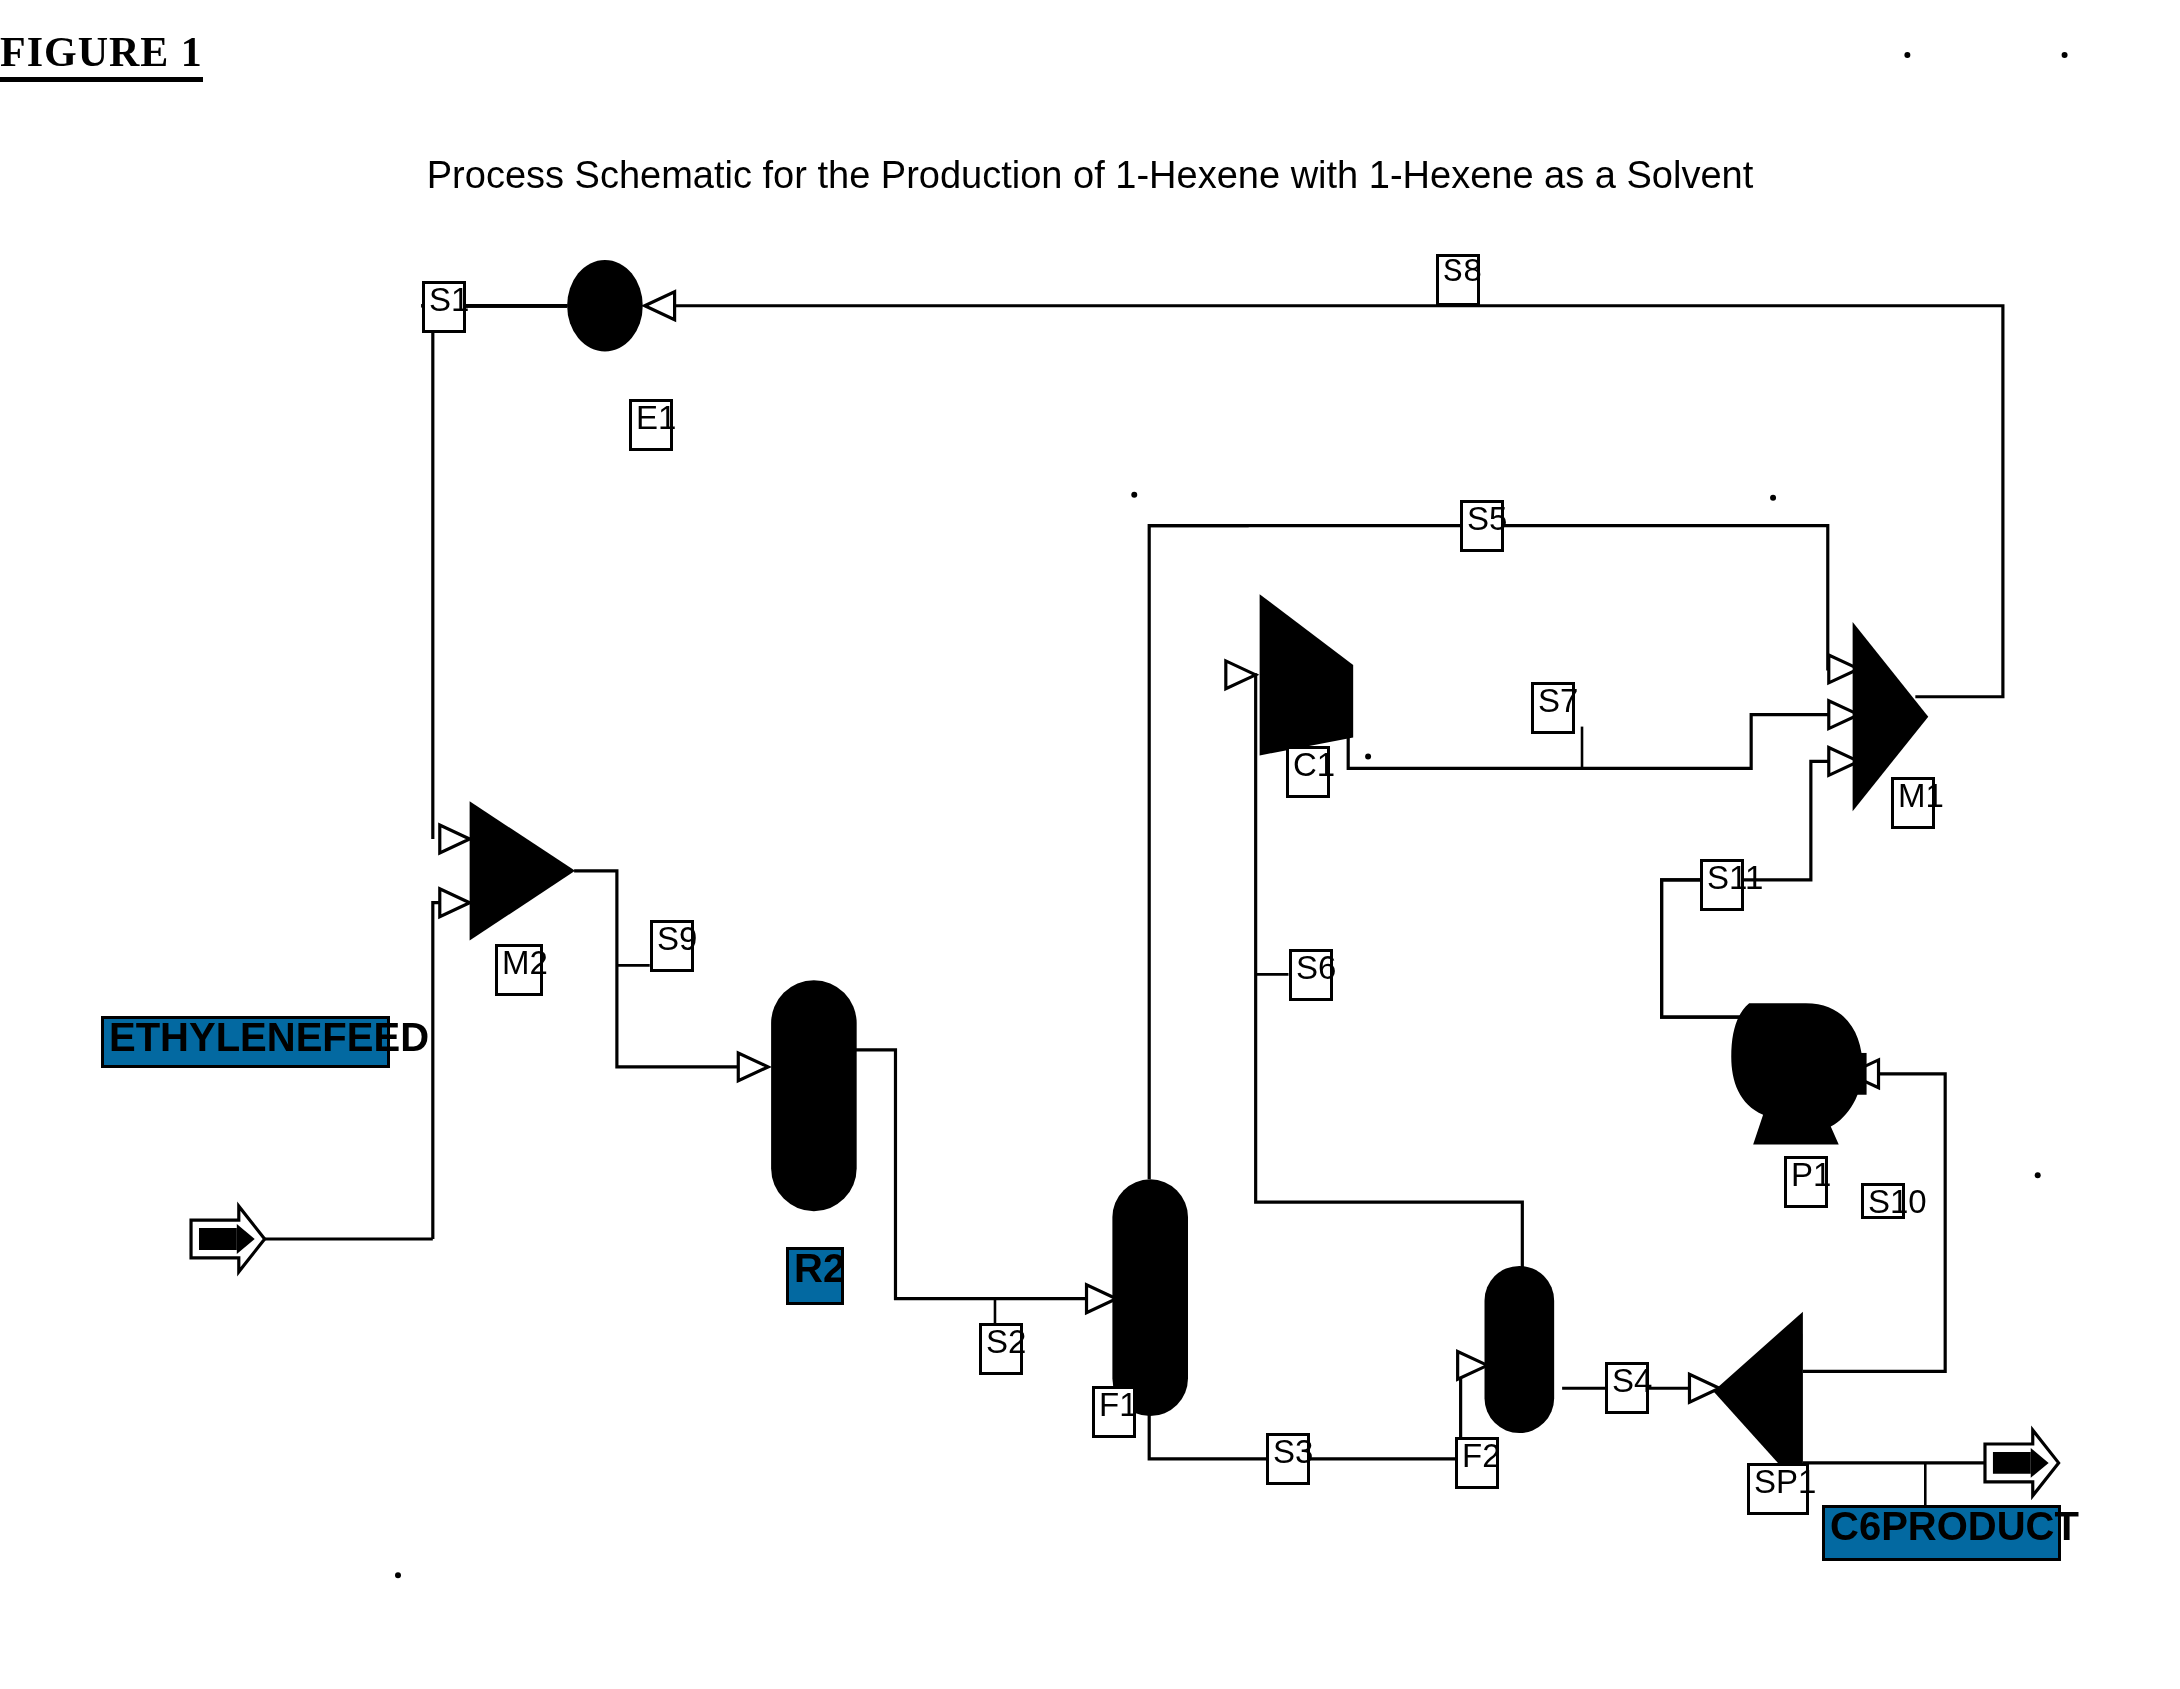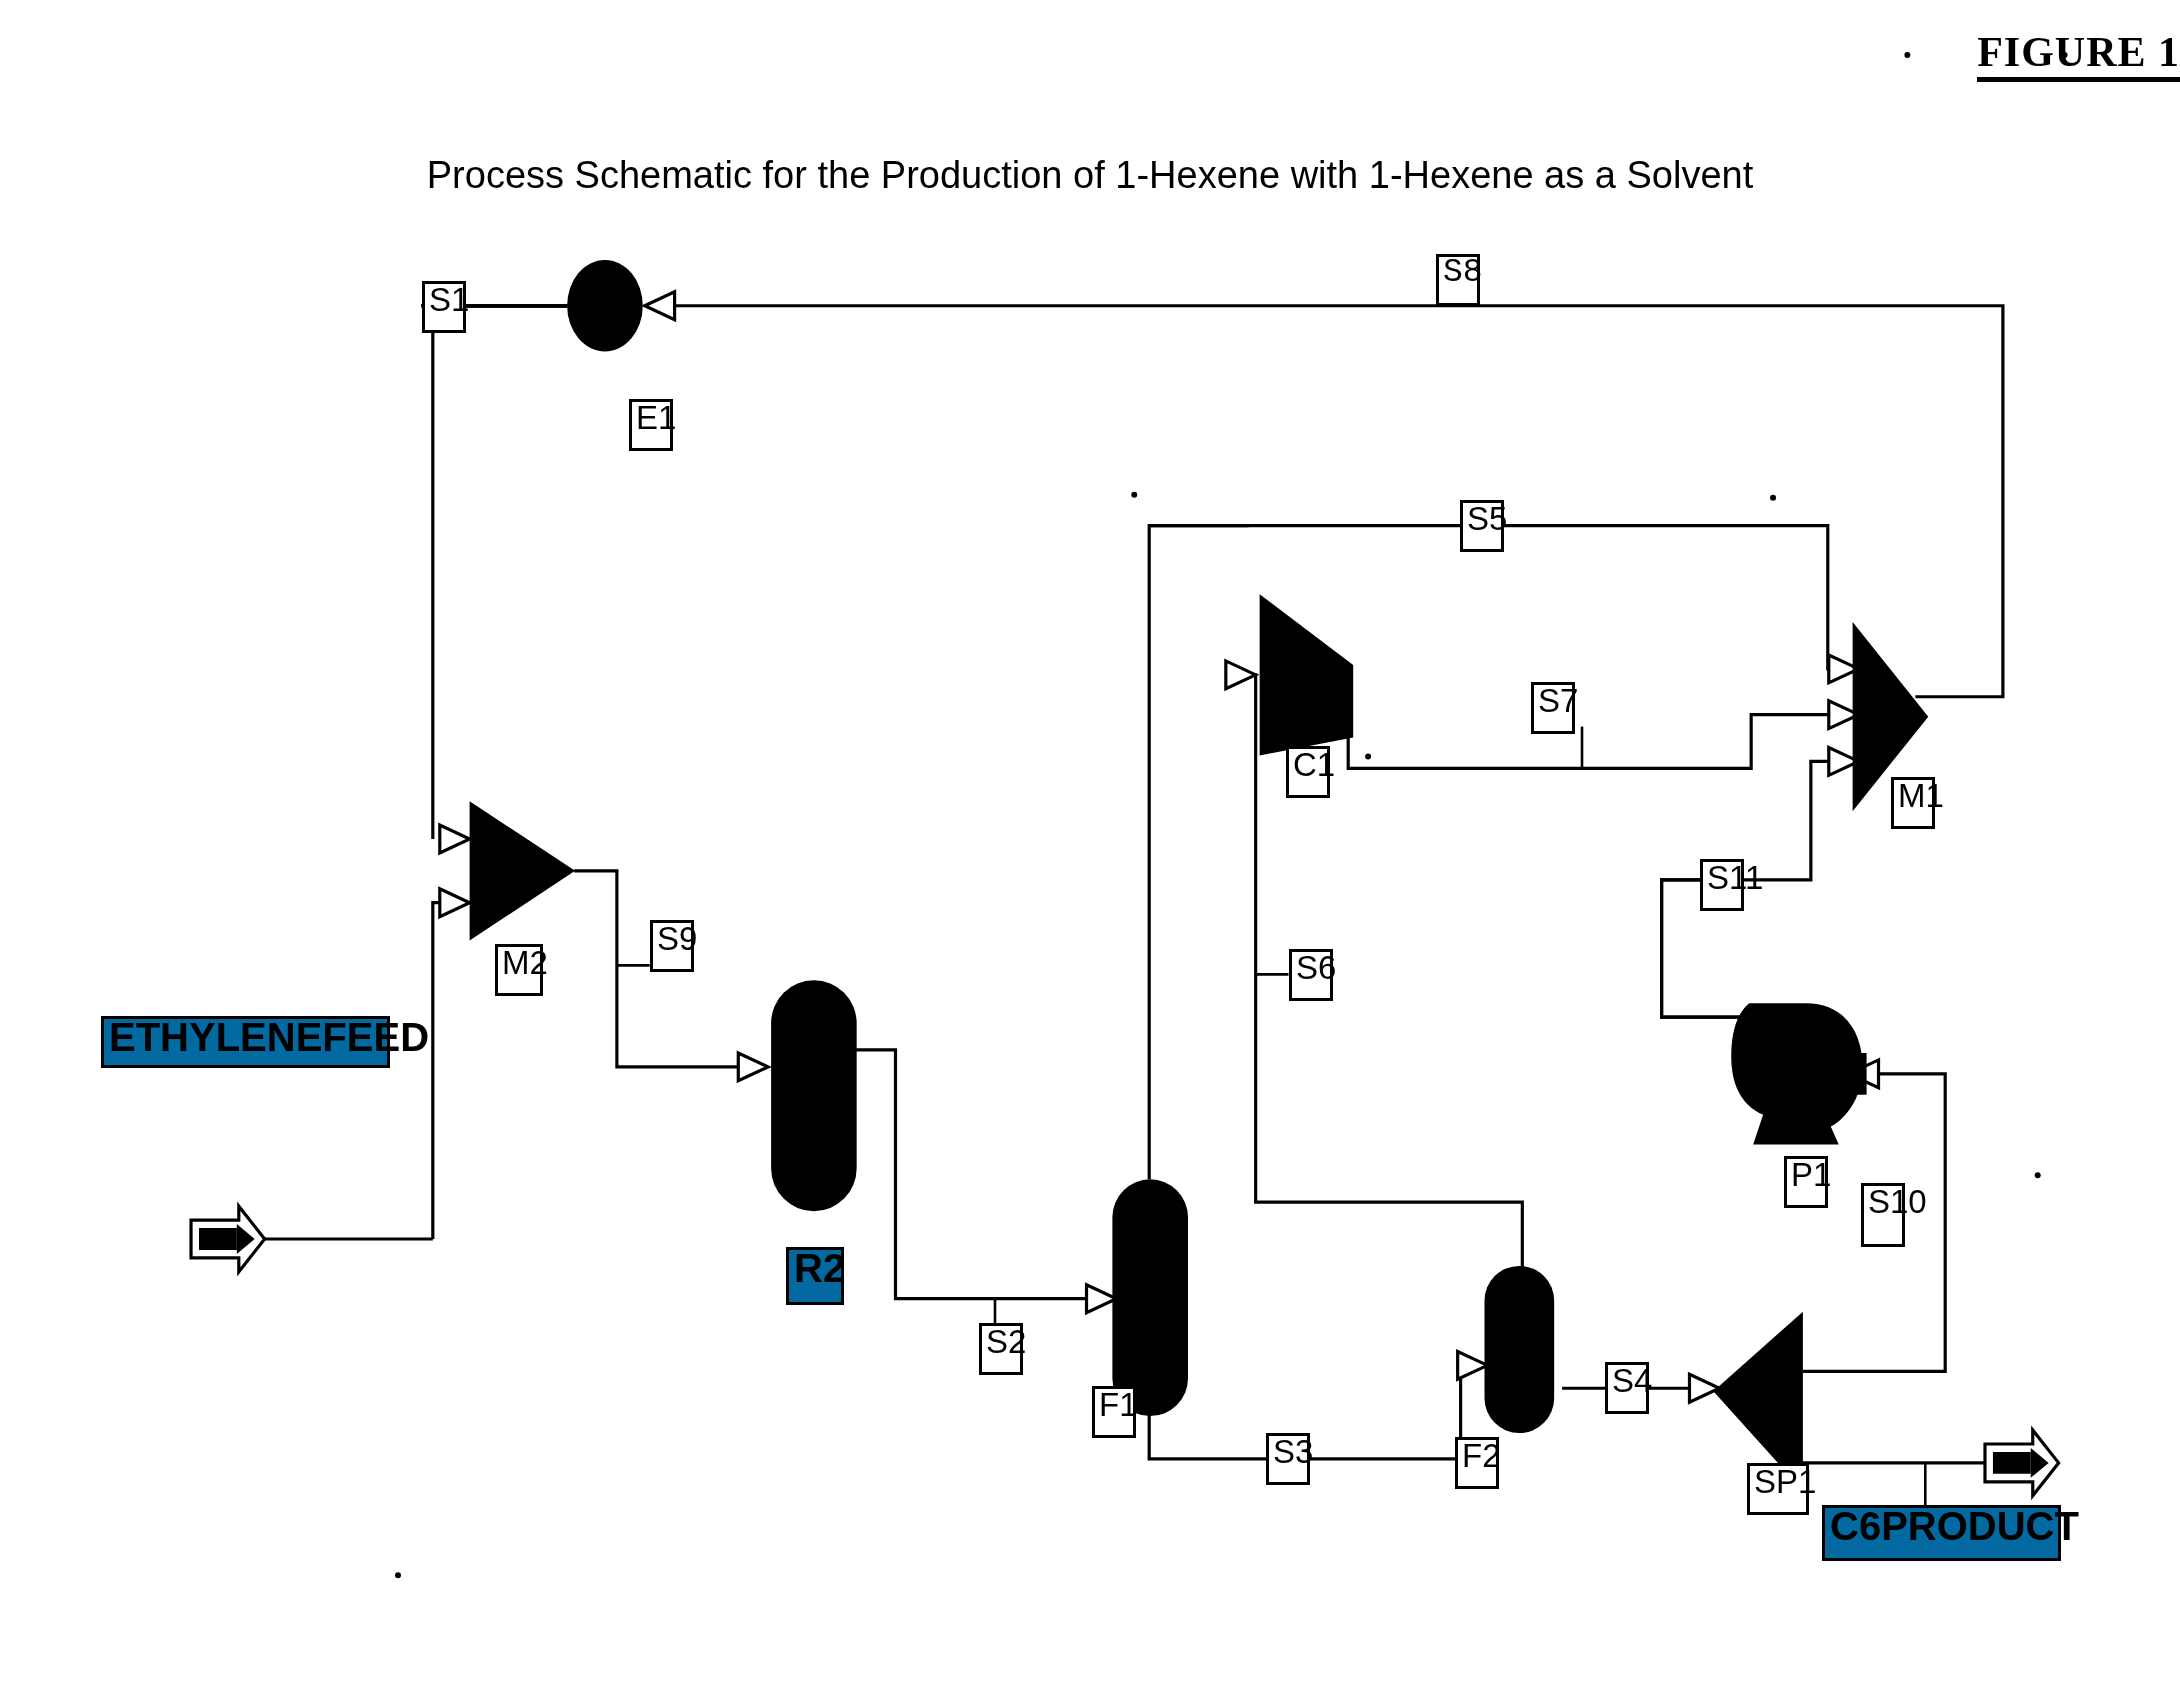--- a/index.html
+++ b/index.html
@@ -2,21 +2,21 @@
 <html><head>
 <meta charset="utf-8">
 <title>Figure 1 Process Schematic</title>
 <style>
   html,body{margin:0;padding:0;background:#ffffff;}
   body{width:2180px;height:1690px;position:relative;overflow:hidden;
        font-family:"Liberation Serif", serif;}
   #sheet{position:absolute;inset:0;width:2180px;height:1690px;background:#fff;}
 
   .fig-title{
-    position:absolute;left:0;top:28px;width:2180px;text-align:right;
+    position:absolute;left:0;top:28px;width:2180px;text-align:left;
     font-family:"Liberation Serif", serif;font-weight:bold;font-size:42px;
     letter-spacing:1px;color:#000;
   }
   .fig-title span{border-bottom:5px solid #000;padding-bottom:2px;}
   .fig-sub{
     position:absolute;left:0;top:154px;width:2180px;text-align:center;
     font-family:Liberation Sans, sans-serif;font-size:38px;color:#000;
   }
 
   svg#flow{position:absolute;left:0;top:0;width:2180px;height:1690px;}
@@ -241,21 +241,21 @@
   <div class="lbl" style="left:1460px;top:500px;width:44px;height:52px;"><i>S5</i></div>
 
   <div class="lbl" style="left:1289px;top:949px;width:44px;height:52px;"><i>S6</i></div>
 
   <div class="lbl" style="left:1531px;top:682px;width:44px;height:52px;"><i>S7</i></div>
 
   <div class="lbl" style="left:1436px;top:254px;width:44px;height:52px;font-family:Liberation Mono, monospace;"><i>S8</i></div>
 
   <div class="lbl" style="left:650px;top:920px;width:44px;height:52px;"><i>S9</i></div>
 
-  <div class="lbl" style="left:1861px;top:1183px;width:44px;height:64px;"><i>S10</i></div>
+  <div class="lbl" style="left:1861px;top:1183px;width:44px;height:36px;"><i>S10</i></div>
 
   <div class="lbl" style="left:1700px;top:859px;width:44px;height:52px;"><i>S11</i></div>
 
   <div class="lbl" style="left:629px;top:359px;width:44px;height:52px;margin-top:40px;"><i>E1</i></div>
 
   <div class="lbl" style="left:495px;top:944px;width:48px;height:52px;"><i>M2</i></div>
 
   <div class="lbl-bold" style="left:786px;top:1247px;width:58px;height:58px;"><i>R2</i></div>
 
   <div class="lbl" style="left:1092px;top:1386px;width:44px;height:52px;"><i>F1</i></div>

